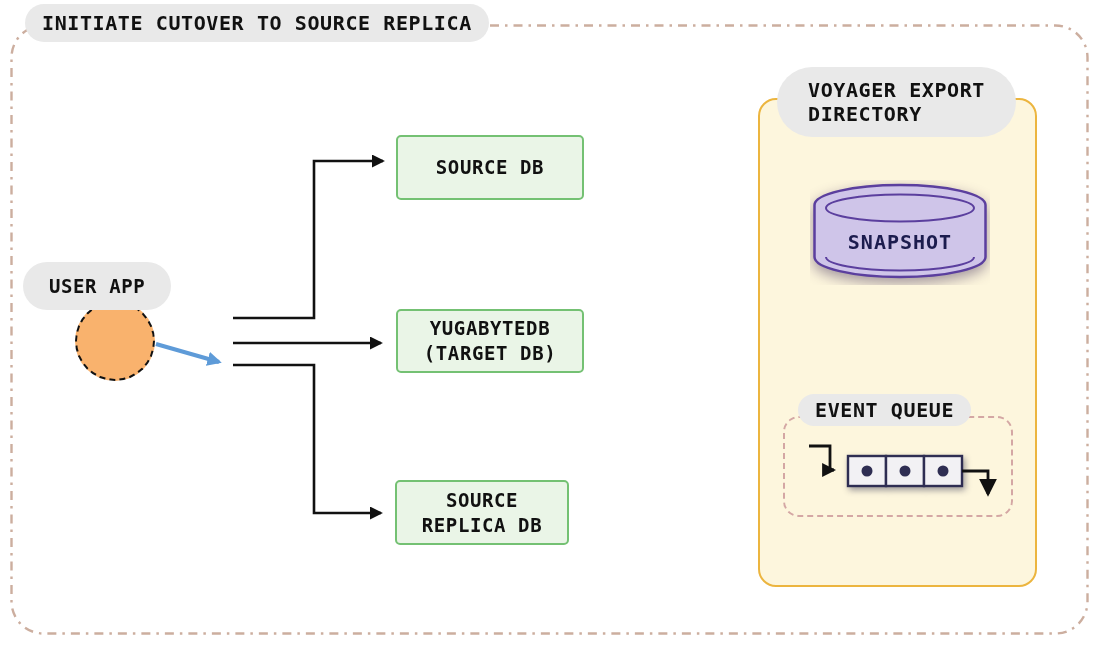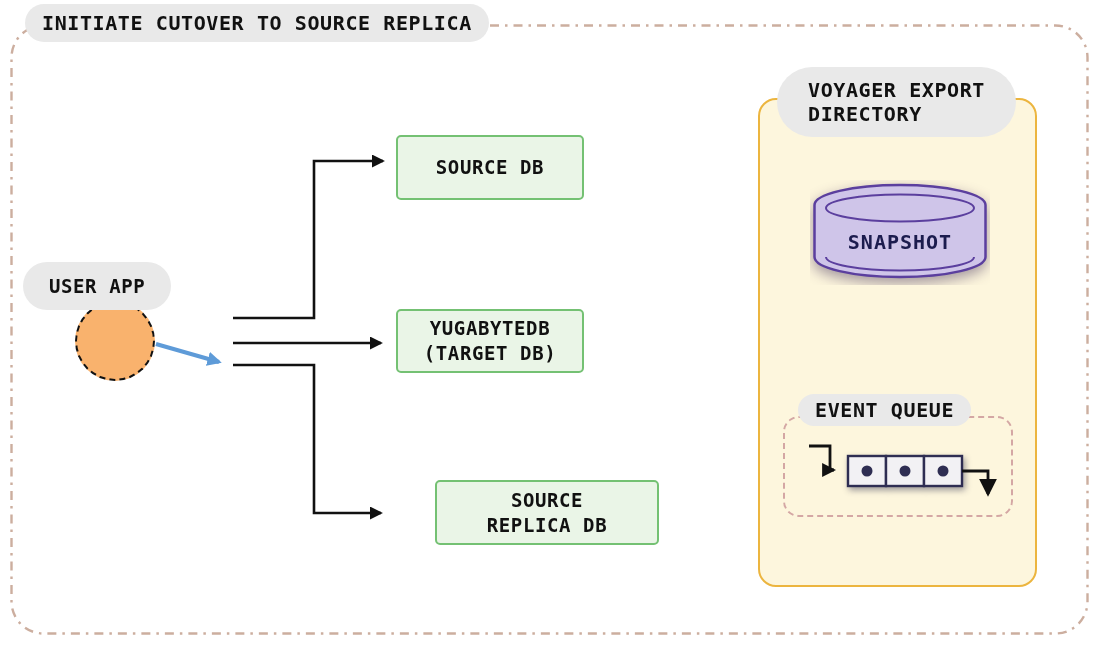--- a/index.html
+++ b/index.html
@@ -51,21 +51,21 @@
     border:2px solid var(--db-box-border,#74c173);
     border-radius:5px;
     box-sizing:border-box;
     display:flex;align-items:center;justify-content:center;
     font-size:19px;letter-spacing:0.6px;
     white-space:pre-line;text-align:center;line-height:25px;
     z-index:3;
   }
   .box-source{left:396px;top:135px;width:188px;height:65px;}
   .box-target{left:396px;top:309px;width:188px;height:64px;}
-  .box-replica{left:395px;top:480px;width:224px;height:65px;margin-left:40px;}
+  .box-replica{left:395px;top:480px;width:174px;height:65px;}
 
   
   .panel{
     position:absolute;left:758px;top:98px;width:279px;height:489px;
     background:var(--panel-bg,#fdf6dd);
     border:2px solid var(--panel-border,#ecb53f);
     border-radius:18px;
     box-sizing:border-box;
     z-index:2;
   }

